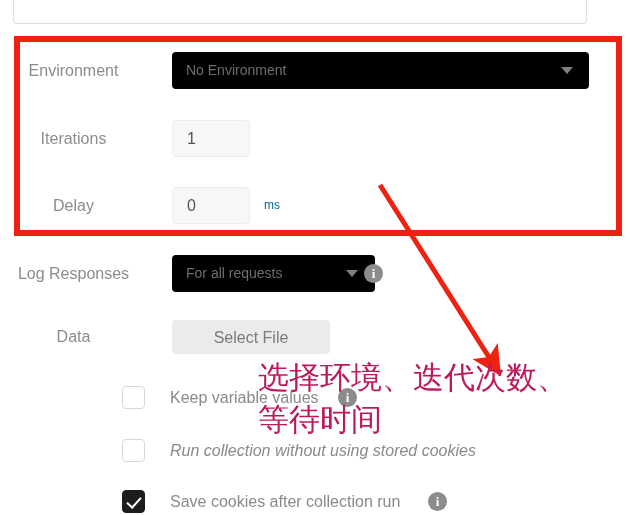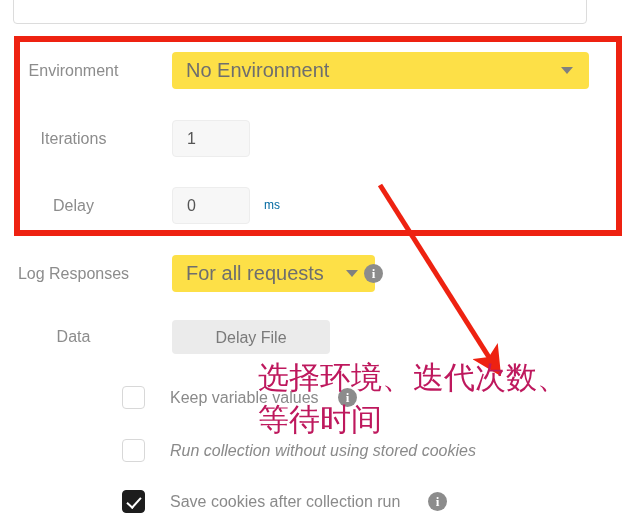--- a/index.html
+++ b/index.html
@@ -51,27 +51,27 @@
     text-align: center;
     color: #8c8c8c;
     font-size: 16px;
     line-height: 38px;
     white-space: nowrap;
   }
 
   
   .select {
     position: absolute;
-    background: #fde047;
+    background: #000000;
     border: none;
     border-radius: 4px;
     height: 37px;
     box-sizing: border-box;
     color: #6e6e6e;
-    font-size: 20px;
+    font-size: 14px;
     line-height: 37px;
     padding-left: 14px;
     cursor: pointer;
     user-select: none;
   }
   .caret {
     position: absolute;
     width: 0; height: 0;
     border-left: 6px solid transparent;
     border-right: 6px solid transparent;
@@ -236,21 +236,21 @@
     <div class="label">Log Responses</div>
     <div class="select" style="left:172px; width:203px;">
       <span>For all requests</span>
       <span class="caret" style="right:17px;"></span>
     </div>
     <div class="info" style="left:364px; top:9px;">i</div>
   </div>
 
   <div class="row" style="top:320px;">
     <div class="label" style="line-height:34px;">Data</div>
-    <button class="btn" style="left:172px;">Delay File</button>
+    <button class="btn" style="left:172px;">Select File</button>
   </div>
 
   <div class="cbrow" style="top:386px;">
     <div class="cbox"></div>
     <div class="cblabel">Keep variable values</div>
     <div class="info" style="left:338px; top:2px;">i</div>
   </div>
 
   <div class="cbrow" style="top:439px;font-style:italic;">
     <div class="cbox"></div>

